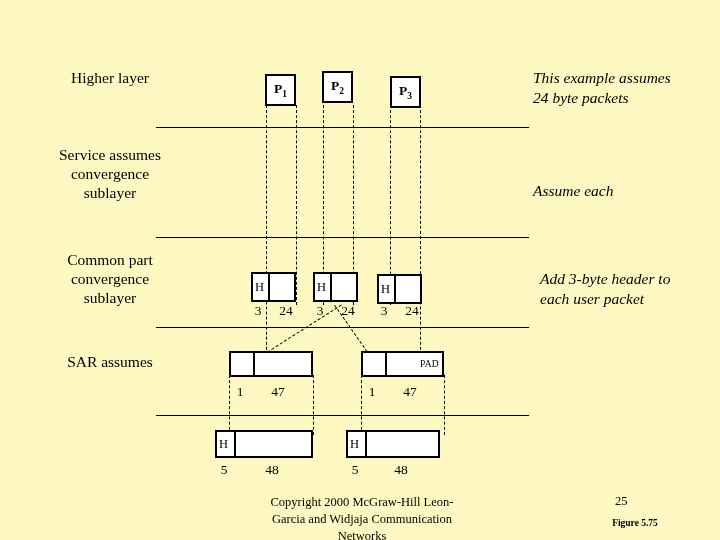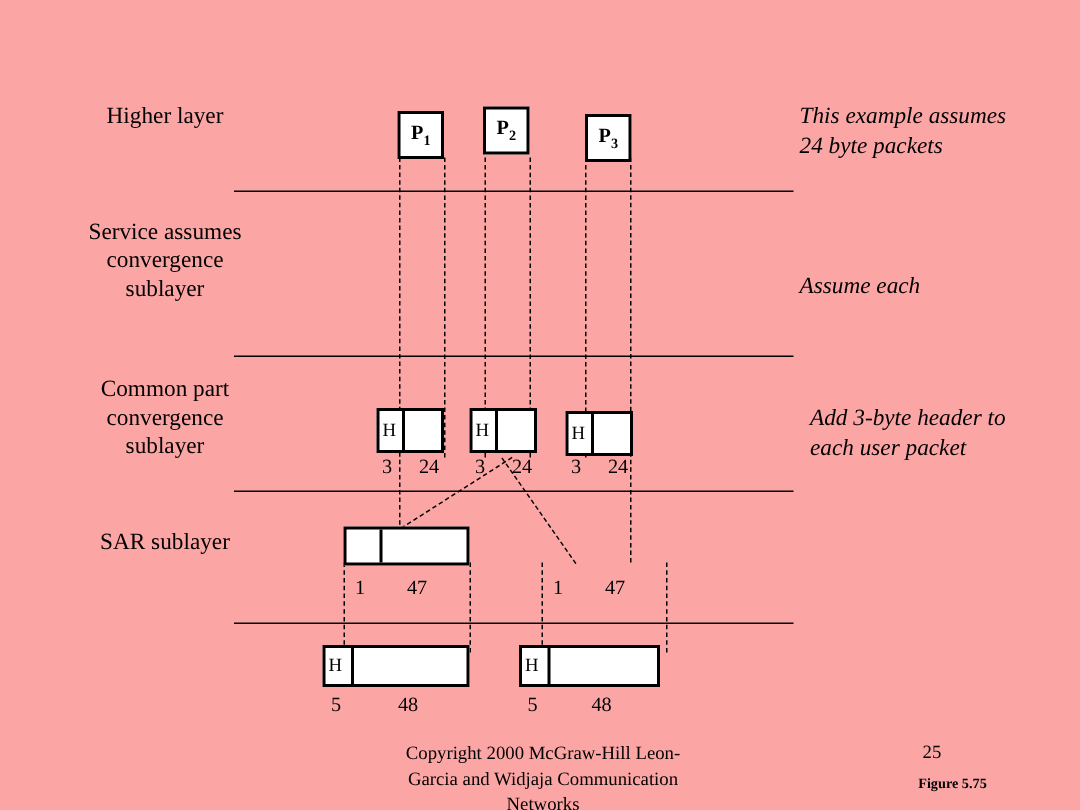--- a/index.html
+++ b/index.html
@@ -4,21 +4,21 @@
 <style>
   html, body {
     margin: 0;
     padding: 0;
     background: #ffffff;
   }
   #slide {
     position: relative;
     width: 720px;
     height: 540px;
-    background: #fca5a5;
+    background: #fef9c3;
     overflow: hidden;
     font-family: "Liberation Serif", "DejaVu Serif", serif;
     color: #000000;
   }
   .layer-label {
     position: absolute;
     text-align: center;
     font-size: 15.5px;
     line-height: 19px;
     color: #000;
@@ -132,21 +132,21 @@
   <div class="layer-label" style="left:10px; top:68px; width:200px;">Higher layer</div>
 
   <div class="layer-label" style="left:10px; top:145px; width:200px;">Service assumes
 convergence
 sublayer</div>
 
   <div class="layer-label" style="left:10px; top:250px; width:200px;text-align:center;">Common part
 convergence
 sublayer</div>
 
-  <div class="layer-label" style="left:10px; top:352px; width:200px;">SAR sublayer</div>
+  <div class="layer-label" style="left:10px; top:352px; width:200px;">SAR assumes</div>
 
 
   <div class="note" style="left:533px; top:68px; width:185px;">This example assumes
 24 byte packets</div>
 
   <div class="note" style="left:533px; top:181px; width:185px;">Assume each</div>
 
   <div class="note" style="left:540px; top:269px; width:185px;">Add 3-byte header to
 each user packet</div>
 
@@ -204,20 +204,24 @@
   <div class="sizelabel" style="left:372px; top:303px; width:24px;">3</div>
   <div class="sizelabel" style="left:392px; top:303px; width:40px;">24</div>
 
   <div class="cellbox" style="left:229px; top:351px; width:84px; height:26px;">
     <span class="divider" style="left:22px;"></span>
     <span class="padmark"></span>
   </div>
   <div class="sizelabel" style="left:228px; top:384px; width:24px;">1</div>
   <div class="sizelabel" style="left:256px; top:384px; width:44px;">47</div>
 
+  <div class="cellbox" style="left:361px; top:351px; width:83px; height:26px;">
+    <span class="divider" style="left:22px;"></span>
+    <span class="padmark">PAD</span>
+  </div>
   <div class="sizelabel" style="left:360px; top:384px; width:24px;">1</div>
   <div class="sizelabel" style="left:388px; top:384px; width:44px;">47</div>
 
   <div class="cellbox" style="left:215px; top:430px; width:98px; height:28px;">
     <span class="hmark">H</span>
     <span class="divider" style="left:17px;"></span>
   </div>
   <div class="sizelabel" style="left:212px; top:462px; width:24px;">5</div>
   <div class="sizelabel" style="left:250px; top:462px; width:44px;">48</div>
 

